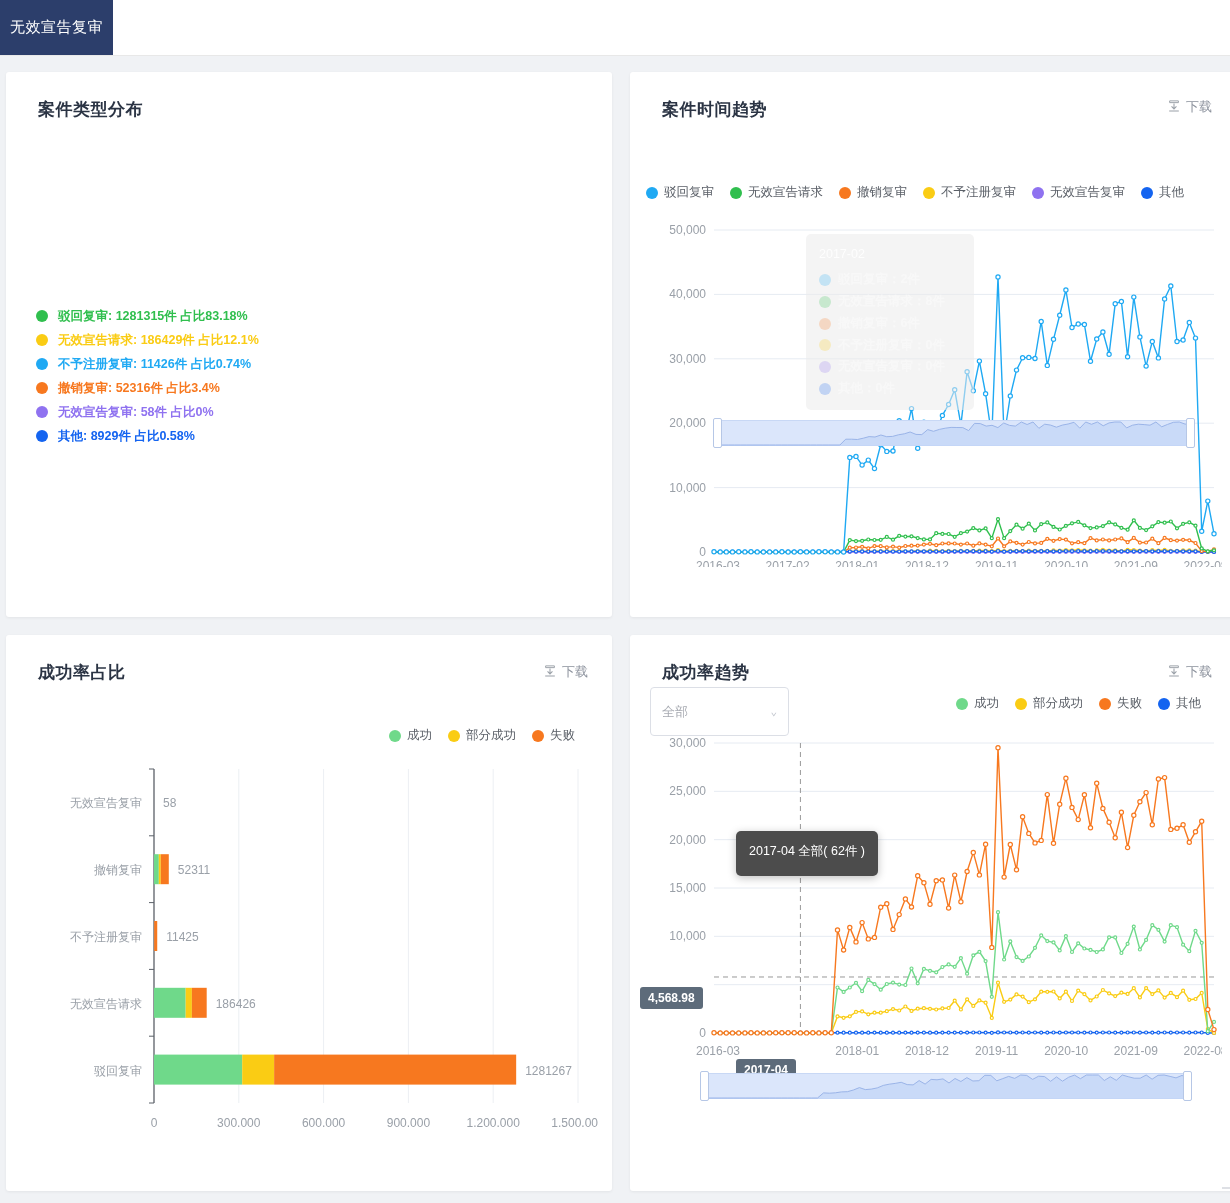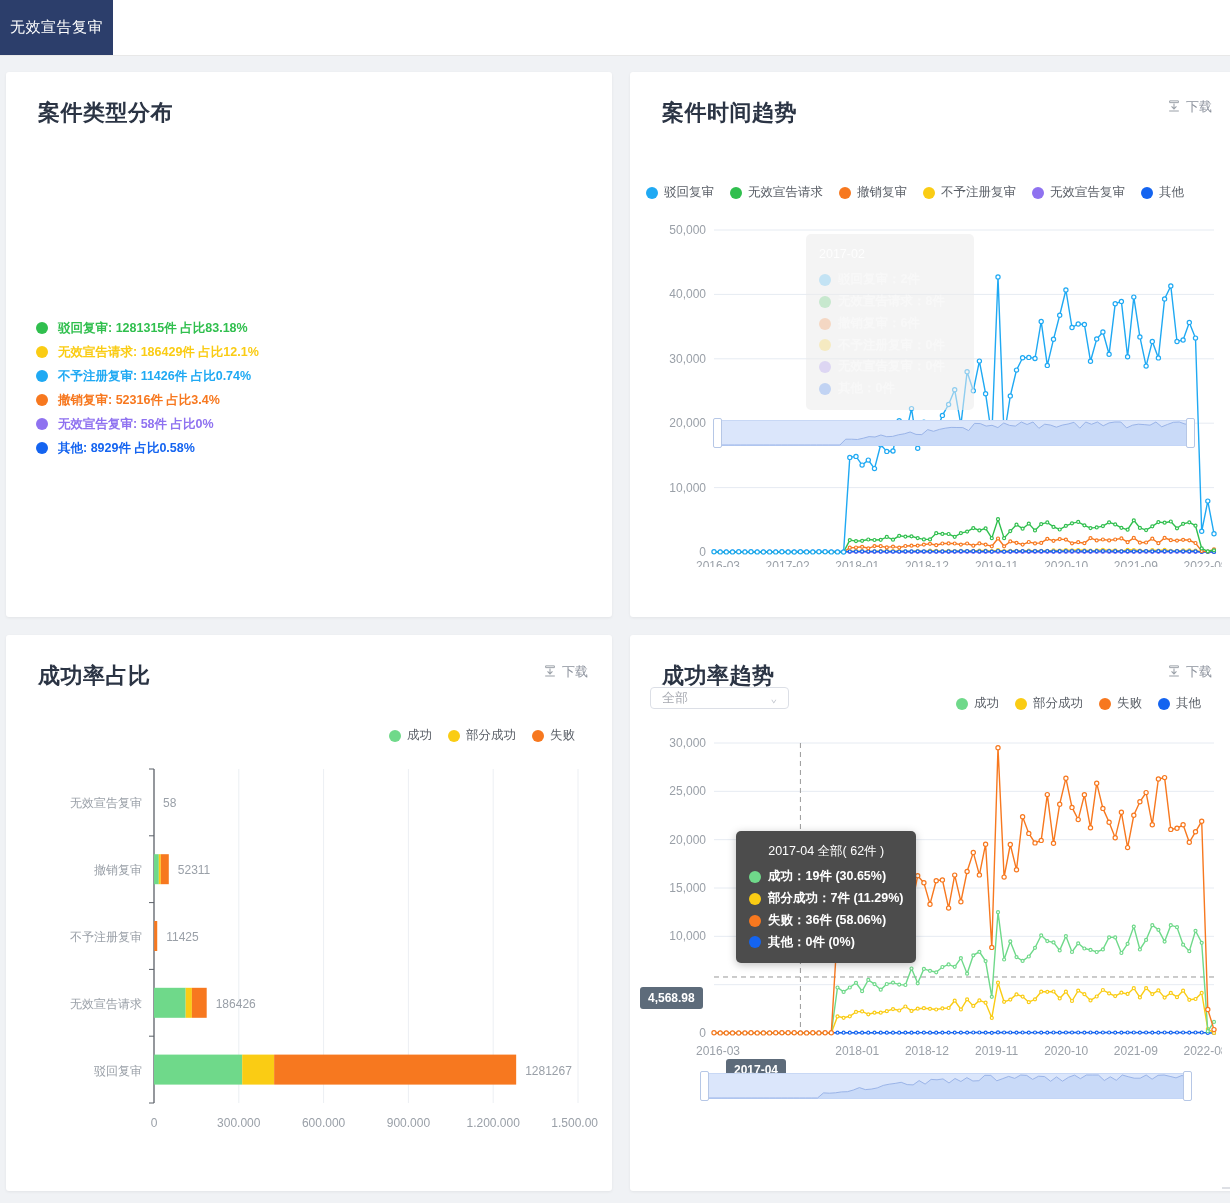--- a/index.html
+++ b/index.html
@@ -33,21 +33,21 @@
     column-gap:18px; row-gap:18px;
     padding:16px 0 0 6px;
   }
   .card {
     background:#ffffff; border-radius:3px; position:relative;
     box-shadow:0 1px 3px rgba(0,0,0,.06);
     overflow:hidden;
   }
   .card-title {
     position:absolute; left:32px; top:26px;
-    font-size:22px; font-weight:bold; color:#2b3444; letter-spacing:.5px;
+    font-size:17px; font-weight:bold; color:#2b3444; letter-spacing:.5px;
   }
   .dl-btn {
     position:absolute; right:24px; top:28px;
     display:flex; align-items:center; gap:5px;
     font-size:13px; color:#8b919c; cursor:pointer;
   }
   .dl-btn svg { width:14px; height:14px; display:block; }
 
   
   .legend { display:flex; align-items:center; gap:7px; font-size:12.5px; color:#5b6068; white-space:nowrap;}
@@ -58,21 +58,21 @@
   .donut-wrap { position:absolute; left:292px; top:160px; width:272px; height:272px; }
   .donut {
     width:272px; height:272px; border-radius:50%;
   }
   .donut-hole {
     position:absolute; left:50%; top:50%; transform:translate(-50%,-50%);
     width:166px; height:166px; border-radius:50%; background:#fff;
     display:flex; flex-direction:column; align-items:center; justify-content:center;
     font-size:14px; color:#555; line-height:1.55;
   }
-  .pie-legend { position:absolute; left:30px; top:244px;text-align:right; }
+  .pie-legend { position:absolute; left:30px; top:232px;text-align:right; }
   .pie-legend .row { display:flex; align-items:center; gap:10px; height:24px; font-size:12.5px; font-weight:bold; }
 
   
   .chart-svg { position:absolute; display:block; }
   .axis-lbl { font-size:12px; fill:#9aa0a8; font-family:"Liberation Sans",sans-serif; }
   .axis-lbl.right { text-anchor:end; }
   .axis-lbl.mid { text-anchor:middle; }
 
   
   .dz { position:absolute; background:#dbe6fb; border:1px solid #c8d8f5; border-radius:2px; }
@@ -88,21 +88,21 @@
   .tooltip.ghost { background:rgba(235,235,235,.55); color:rgba(255,255,255,.85); box-shadow:none; }
   .tooltip.ghost .trow { opacity:.45; }
 
   .axis-pointer-lbl {
     position:absolute; background:#5d6b7a; color:#fff; font-size:12px; font-weight:bold;
     padding:4px 8px; border-radius:3px; white-space:nowrap;
   }
 
   
   .sel {
-    position:absolute; left:660px; top:722px; width:139px; height:22px;
+    position:absolute; left:660px; top:722px; width:139px; height:49px;
     border:1px solid #dcdfe6; border-radius:4px; background:#fff;
     display:flex; align-items:center; padding:6px 11px; font-size:13px; color:#a8abb2; cursor:pointer;font-family:Liberation Mono, monospace;
   }
   .sel .chev { margin-left:auto; color:#c0c4cc; font-size:11px; }
 
   .resize-corner{
     position:absolute; right:2px; bottom:2px; width:12px; height:12px;
     border-right:2px solid #c9cdd4; border-bottom:2px solid #c9cdd4; opacity:.6;
   }
 </style>
@@ -1226,42 +1226,24 @@
           <circle cx="545.3" cy="105.3" r="2.1" fill="#fff" stroke="#f7781f" stroke-width="1.2"></circle>
           <circle cx="551.5" cy="94.8" r="2.1" fill="#fff" stroke="#f7781f" stroke-width="1.2"></circle>
           <circle cx="557.7" cy="84.3" r="2.1" fill="#fff" stroke="#f7781f" stroke-width="1.2"></circle>
           <circle cx="563.8" cy="272.5" r="2.1" fill="#fff" stroke="#f7781f" stroke-width="1.2"></circle>
           <circle cx="570.0" cy="292.6" r="2.1" fill="#fff" stroke="#f7781f" stroke-width="1.2"></circle>
         </g>
       </svg>
 
     <div class="axis-pointer-lbl" style="left:10px;top:352px;">4,568.98</div>
 
-    <div class="axis-pointer-lbl" style="left:96px;top:424px;">2017-04</div>
+    <div class="axis-pointer-lbl" style="left:106px;top:424px;">2017-04</div>
 
     <div class="tooltip" style="left:106px;top:196px;text-align:center;">
       <div class="hd">2017-04 全部( 62件 )</div>
-      <div id="trend2TipRows">
-          <div class="trow">
-            <span class="dot" style="background: rgb(111, 217, 138);"></span>
-            <span>成功：19件 (30.65%)</span>
-          </div>
-          <div class="trow">
-            <span class="dot" style="background: rgb(250, 204, 20);"></span>
-            <span>部分成功：7件 (11.29%)</span>
-          </div>
-          <div class="trow">
-            <span class="dot" style="background: rgb(247, 120, 31);"></span>
-            <span>失败：36件 (58.06%)</span>
-          </div>
-          <div class="trow">
-            <span class="dot" style="background: rgb(20, 100, 240);"></span>
-            <span>其他：0件 (0%)</span>
-          </div>
-        </div>
     </div>
 
     <div style="position:absolute;left:74px;top:438px;width:484px;height:26px;">
       <div class="dz" style="left:0;top:0;width:484px;height:26px;"></div>
       <svg style="position:absolute;left:0;top:0;" width="484" height="26" viewBox="0 0 484 26">
         <polyline id="dzLine2" fill="#c3d6f7" fill-opacity=".75" stroke="#9ab4e8" stroke-width="1" points="0,26 0.0,25.0 6.0,25.0 12.0,25.0 17.9,25.0 23.9,25.0 29.9,25.0 35.9,25.0 41.8,25.0 47.8,25.0 53.8,25.0 59.8,25.0 65.7,25.0 71.7,25.0 77.7,25.0 83.7,25.0 89.6,25.0 95.6,25.0 101.6,25.0 107.6,25.0 113.5,25.0 119.5,19.9 125.5,20.2 131.5,19.8 137.4,18.9 143.4,18.7 149.4,17.0 155.4,14.6 161.3,16.6 167.3,16.1 173.3,14.9 179.3,12.4 185.2,11.2 191.2,10.4 197.2,9.3 203.2,11.6 209.1,11.9 215.1,7.6 221.1,11.1 227.1,6.4 233.0,6.8 239.0,5.9 245.0,10.0 251.0,5.5 256.9,8.5 262.9,4.6 268.9,8.0 274.9,7.7 280.8,2.3 286.8,2.4 292.8,7.8 298.8,5.6 304.7,3.4 310.7,5.4 316.7,2.0 322.7,2.4 328.6,6.4 334.6,3.2 340.6,3.6 346.6,8.3 352.5,3.9 358.5,8.2 364.5,4.3 370.5,2.1 376.4,5.7 382.4,2.0 388.4,2.0 394.4,2.0 400.3,7.5 406.3,3.8 412.3,7.3 418.3,2.0 424.2,3.7 430.2,5.2 436.2,5.2 442.2,2.0 448.1,6.2 454.1,2.3 460.1,2.0 466.1,3.4 472.0,4.9 478.0,2.4 484.0,5.8 484,26"></polyline>
       </svg>
       <div class="dz-handle" style="left:-4px;top:-2px;height:30px;"></div>
       <div class="dz-handle" style="right:-4px;top:-2px;height:30px;"></div>
     </div>

